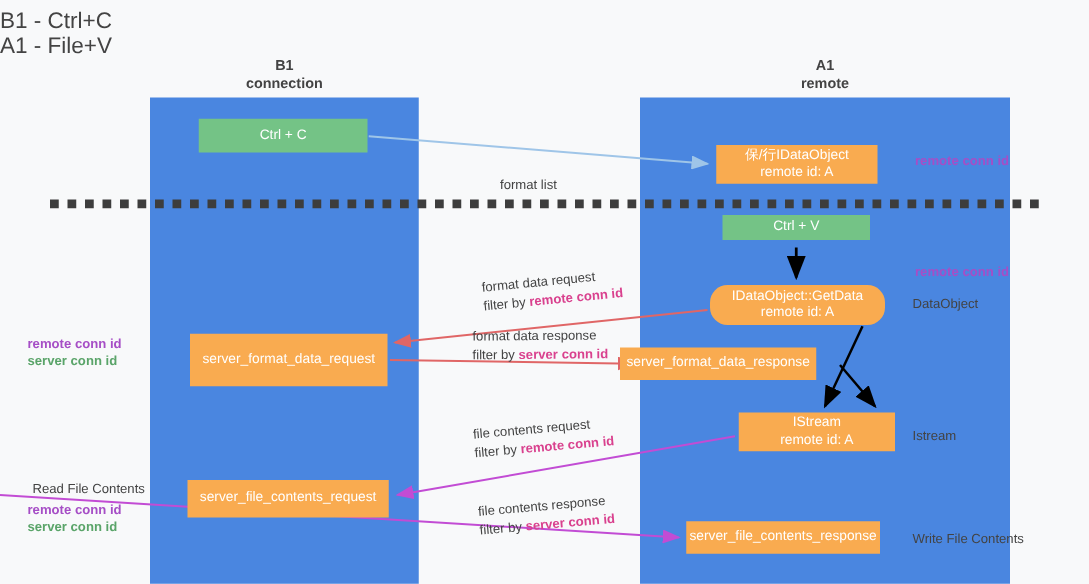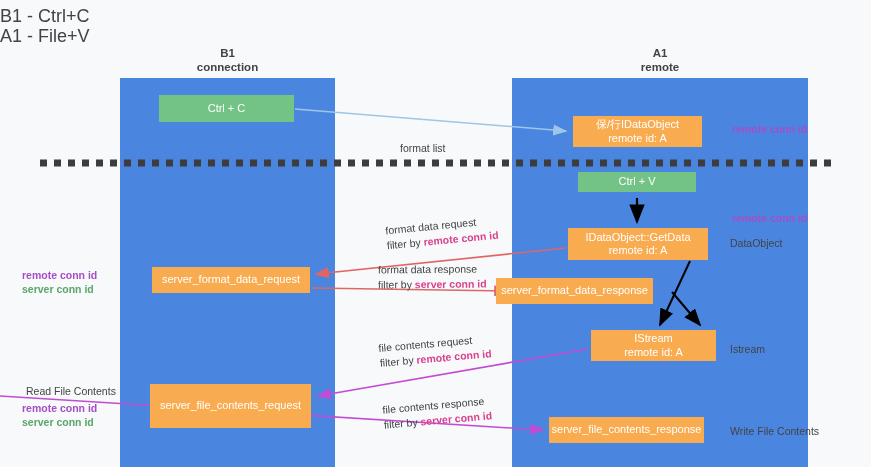--- a/index.html
+++ b/index.html
@@ -31,25 +31,25 @@
     position:absolute;display:flex;align-items:center;justify-content:center;
     text-align:center;color:#ffffff;font-size:11px;line-height:13.5px;
     box-sizing:border-box;padding:2px 16px;
   }
   .box.green{background:#74c386;}
   .box.orange{background:#f9ab50;}
   
   #box-ctrlc{left:159px;top:95px;width:135px;height:27px;}
   #box-idataobject{left:573px;top:116px;width:129px;height:31px;}
   #box-ctrlv{left:578px;top:172px;width:118px;height:20px;}
-  #box-getdata{left:568px;top:228px;width:140px;height:32px;}
-  #box-sfdreq{left:152px;top:267px;width:158px;height:26px;}
+  #box-getdata{left:568px;top:228px;width:140px;height:32px;border-radius:14px;}
+  #box-sfdreq{left:152px;top:267px;width:158px;height:42px;}
   #box-sfdresp{left:496px;top:278px;width:157px;height:26px;}
   #box-istream{left:591px;top:330px;width:125px;height:31px;}
-  #box-sfcreq{left:150px;top:384px;width:161px;height:44px;}
+  #box-sfcreq{left:150px;top:384px;width:161px;height:30px;}
   #box-sfcresp{left:549px;top:417px;width:155px;height:26px;}
   
   .side{
     position:absolute;font-size:10.5px;line-height:14px;font-weight:bold;
   }
   .side.plain{font-weight:normal;color:#434343;}
   .purple{color:#a64ec6;}
   .green-t{color:#5aa469;}
   .pink{color:#d9418e;}
   #lbl-remote1{left:732px;top:122px;}

